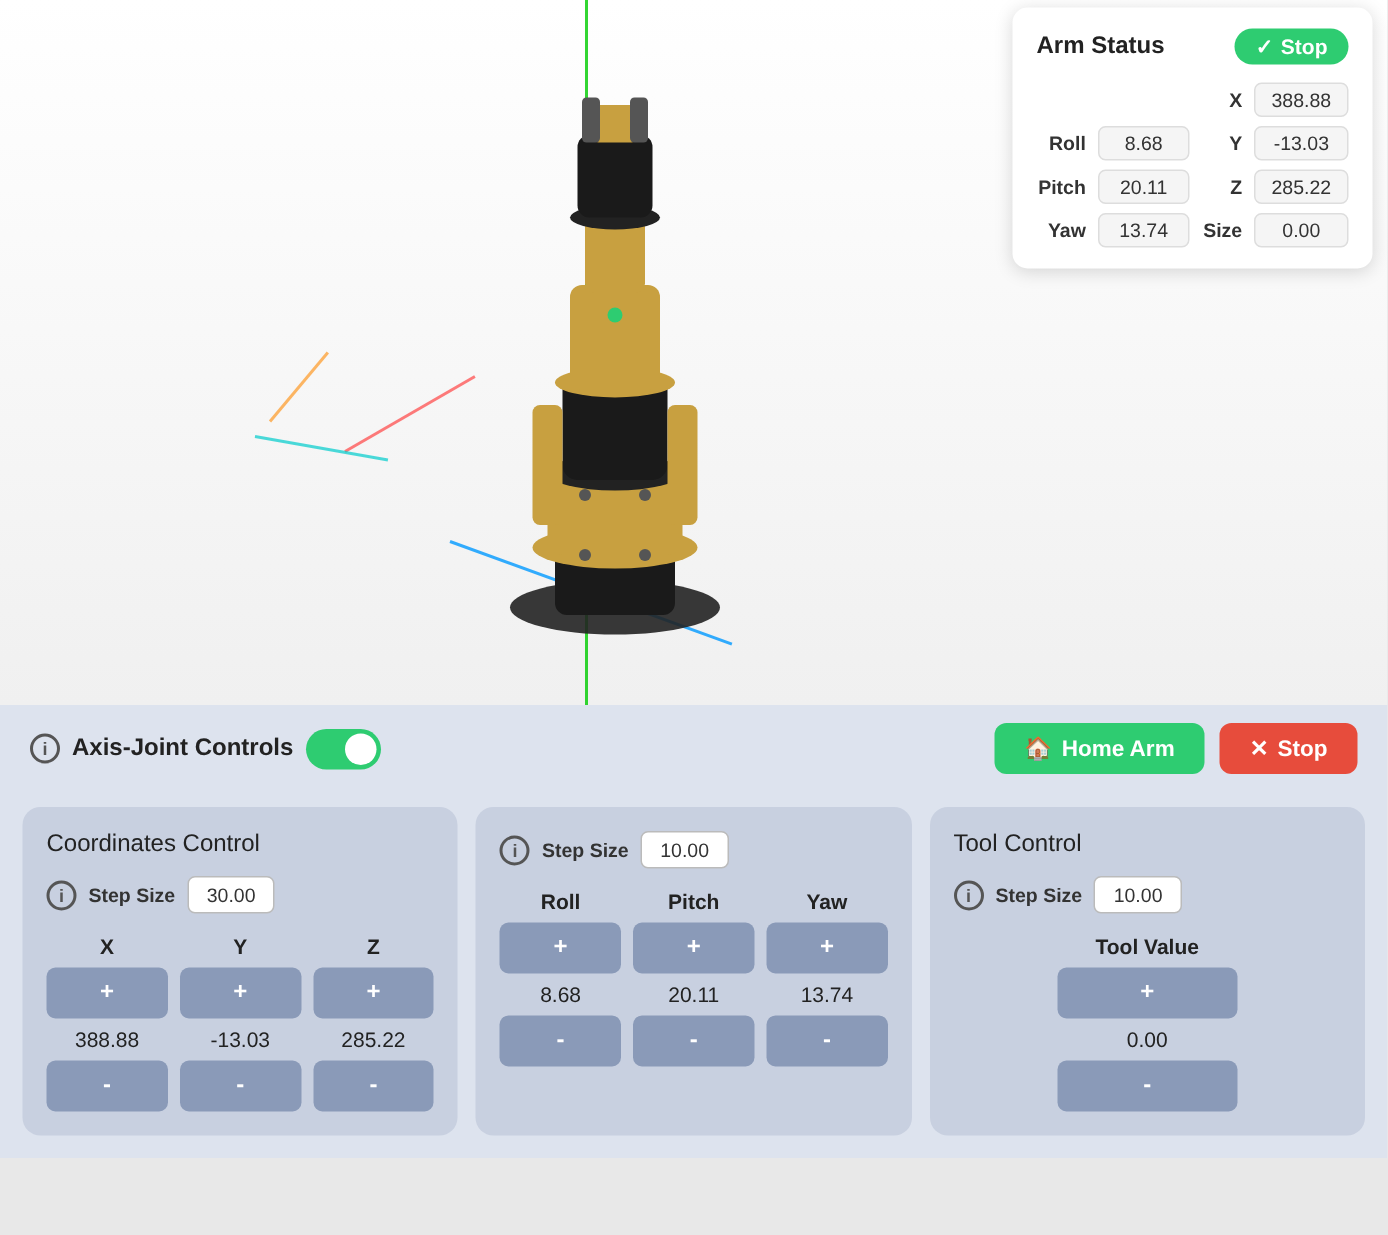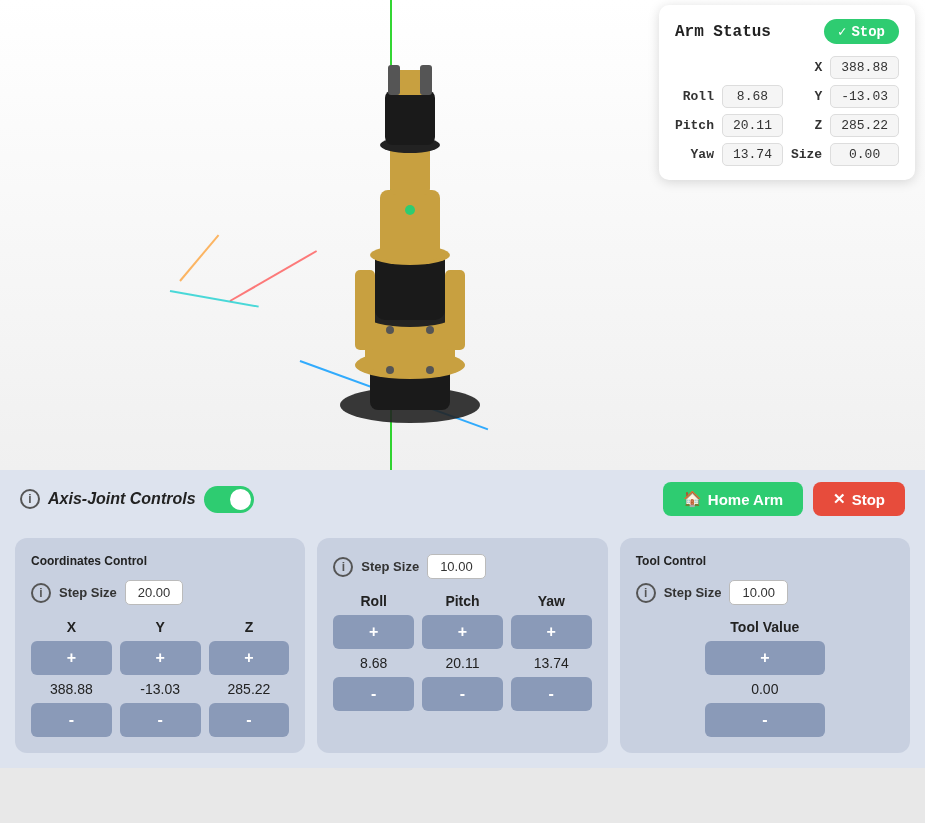--- a/index.html
+++ b/index.html
@@ -5,21 +5,20 @@
     * { box-sizing: border-box; margin: 0; padding: 0; }
     body { font-family: -apple-system, BlinkMacSystemFont, 'Segoe UI', sans-serif; background: #e8e8e8; width: 925px; height: 823px; overflow: hidden; }
 
     
     .viewport {
       position: relative;
       width: 925px;
       height: 470px;
       background: linear-gradient(180deg, #ffffff 0%, #f0f0f0 100%);
       overflow: hidden;
-      font-family: Liberation Mono, monospace;
     }
 
     
     .axis-line-green {
       position: absolute;
       left: 390px;
       top: 0;
       width: 2px;
       height: 470px;
       background: #00cc00;
@@ -152,21 +151,20 @@
       justify-content: center;
       font-size: 12px;
       font-weight: 700;
       color: #555;
       cursor: pointer;
     }
     .controls-label {
       font-size: 16px;
       font-weight: 600;
       color: #222;
-      font-style: italic;
     }
     .toggle-switch {
       width: 50px;
       height: 27px;
       background: #2ecc71;
       border-radius: 14px;
       position: relative;
       cursor: pointer;
     }
     .toggle-switch::after {
@@ -217,22 +215,22 @@
       display: flex;
       gap: 12px;
     }
     .panel {
       background: #c8d0e0;
       border-radius: 12px;
       padding: 16px;
       flex: 1;
     }
     .panel-title {
-      font-size: 12px;
-      font-weight: 700;
+      font-size: 16px;
+      font-weight: 400;
       color: #222;
       margin-bottom: 12px;
     }
     .step-size-row {
       display: flex;
       align-items: center;
       gap: 8px;
       margin-bottom: 14px;
     }
     .step-label {
@@ -404,21 +402,21 @@
 
 <div class="panels-area">
 
   <div class="panel">
     <div class="panel-title">Coordinates Control</div>
     <div class="step-size-row">
       <div class="info-icon">
         <span>i</span>
       </div>
       <span class="step-label">Step Size</span>
-      <span class="step-value">20.00</span>
+      <span class="step-value">30.00</span>
     </div>
     <div class="axis-columns">
       <div class="axis-col">
         <span class="axis-col-header">X</span>
         <button class="ctrl-btn">+</button>
         <span class="axis-value">388.88</span>
         <button class="ctrl-btn">-</button>
       </div>
       <div class="axis-col">
         <span class="axis-col-header">Y</span>

